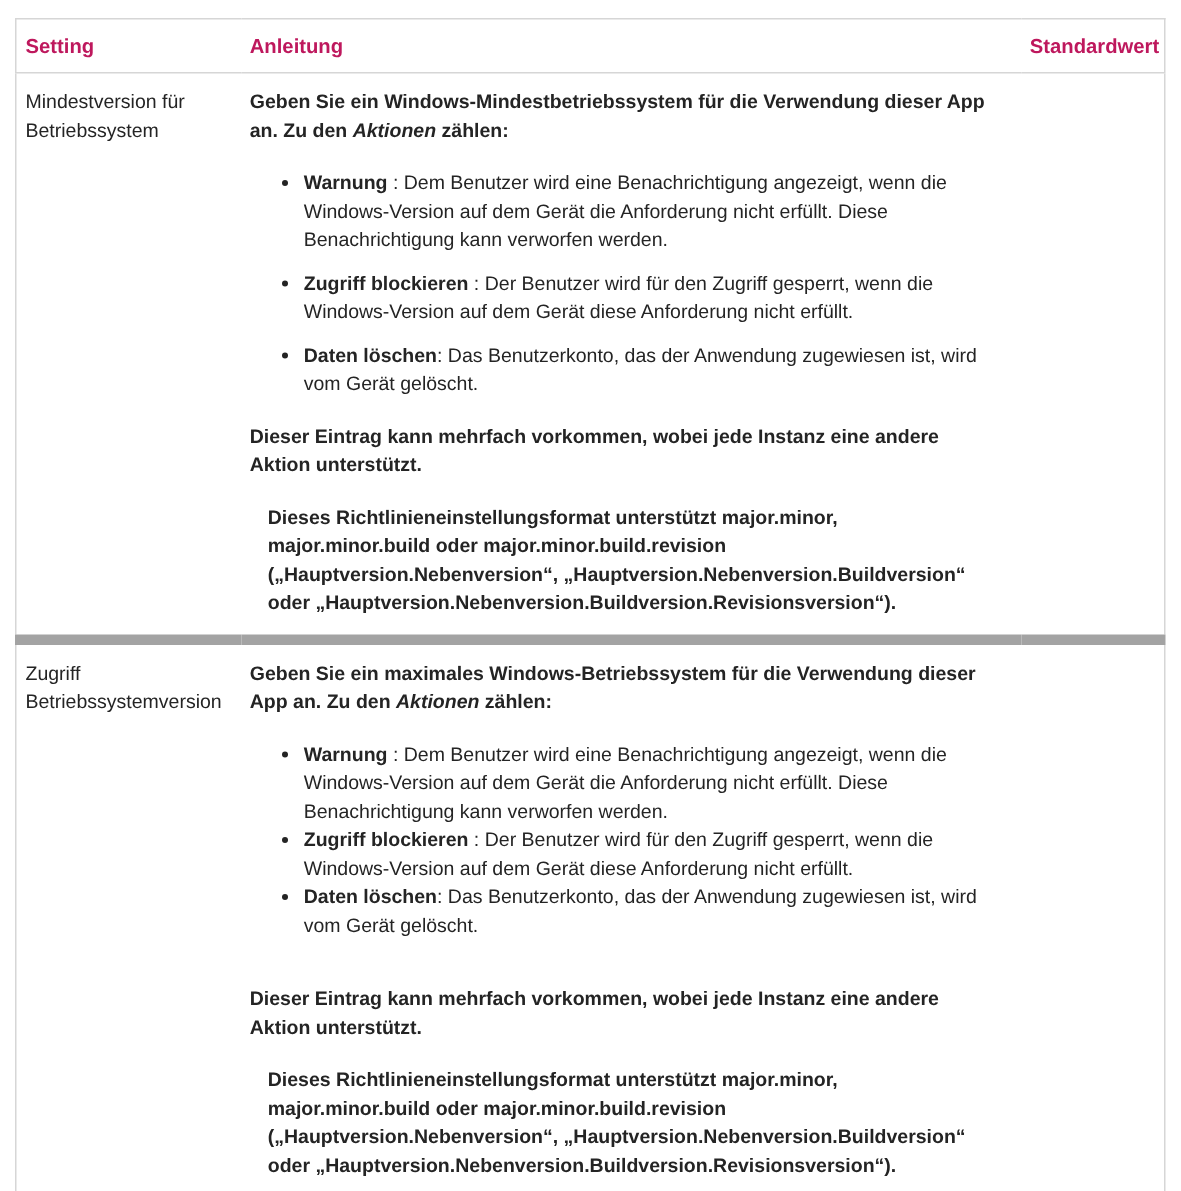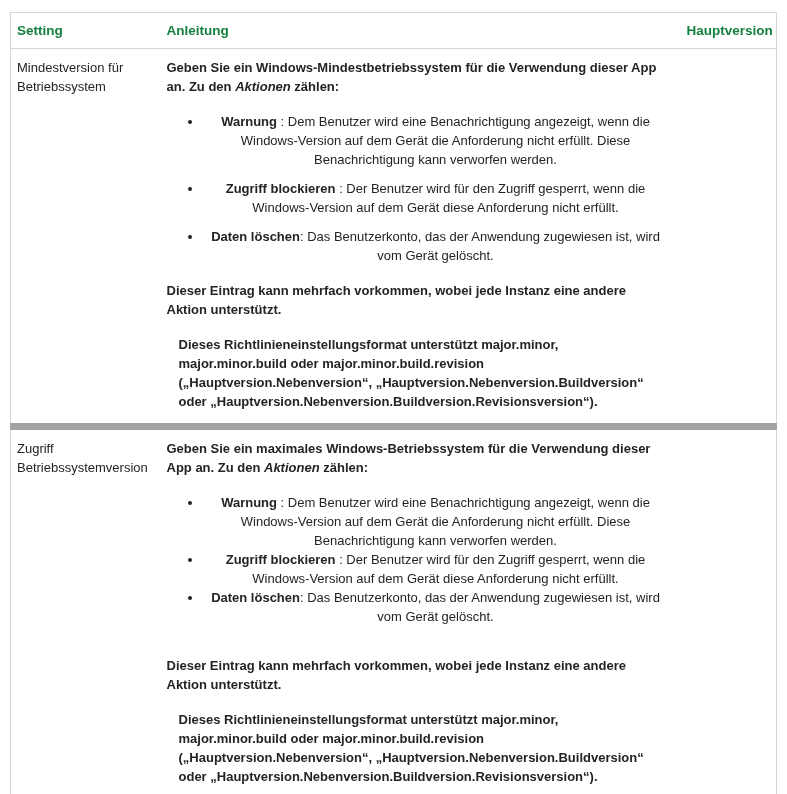--- a/index.html
+++ b/index.html
@@ -15,34 +15,34 @@
     border-collapse: collapse;
     table-layout: fixed;
     width: 767px;
     margin: 12px 10px 0 10px;
     border: 1px solid #d6d6d6;
   }
   col.col-setting { width: 150px; }
   col.col-default { width: 96px; }
   th {
     text-align: left; vertical-align: bottom;
-    font-size: 13.5px; font-weight: bold; color: #15803d;
+    font-size: 13.5px; font-weight: bold; color: #be185d;
     padding: 8px 6px; border-bottom: 1px solid #d6d6d6;
     white-space: nowrap; overflow: hidden;
   }
   td {
     vertical-align: top;
     padding: 9px 6px 12px 6px;
     border-bottom: 7px solid #a3a3a3;
   }
   td.setting-cell { padding-right: 10px; }
   td.instructions-cell { padding-right: 12px; }
   p { margin: 0 0 16px 0; font-weight: bold; }
   p:last-child { margin-bottom: 0; margin-left: 12px; }
-  ul.actions-list { margin: 0 0 16px 0; padding: 0 0 0 36px; text-align: center; }
+  ul.actions-list { margin: 0 0 16px 0; padding: 0 0 0 36px; }
   ul.actions-list li { margin: 0; }
   ul.actions-list.loose li { margin-bottom: 10px; }
   ul.actions-list.loose li:last-child { margin-bottom: 0; }
   p.gap-before { margin-top: 30px; }
   strong { font-weight: bold; }
   em { font-style: italic; }
   tr.next-row-stub td { height: 40px; border-bottom: none; }
 </style>
 </head>
 <body>
@@ -50,21 +50,21 @@
 <table class="settings-table">
   <colgroup>
     <col class="col-setting">
     <col>
     <col class="col-default">
   </colgroup>
   <thead>
     <tr>
       <th>Setting</th>
       <th>Anleitung</th>
-      <th>Hauptversion</th>
+      <th>Standardwert</th>
     </tr>
   </thead>
   <tbody>
 
     <tr>
       <td class="setting-cell">Mindestversion für Betriebssystem</td>
       <td class="instructions-cell">
         <p><span>Geben Sie ein Windows-Mindestbetriebssystem für die Verwendung dieser App an. Zu den </span><em>Aktionen</em><span> zählen:</span></p>
         <ul class="actions-list loose">
           <li><strong>Warnung</strong><span> : Dem Benutzer wird eine Benachrichtigung angezeigt, wenn die Windows-Version auf dem Gerät die Anforderung nicht erfüllt. Diese Benachrichtigung kann verworfen werden.</span></li>

